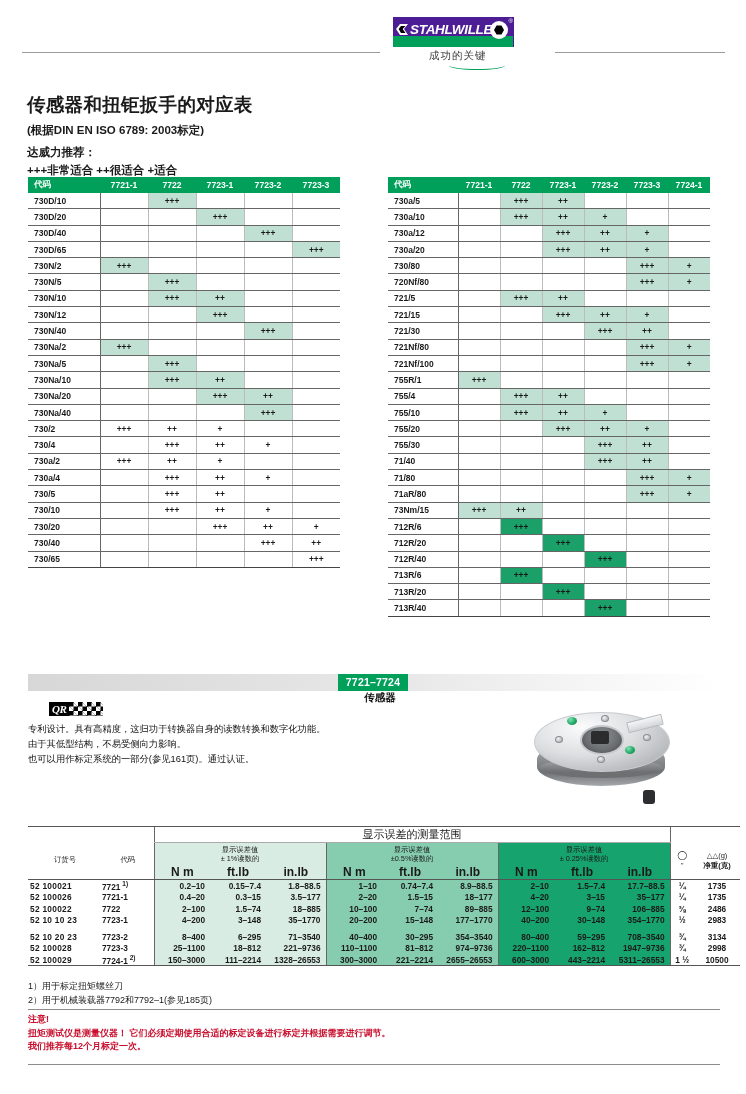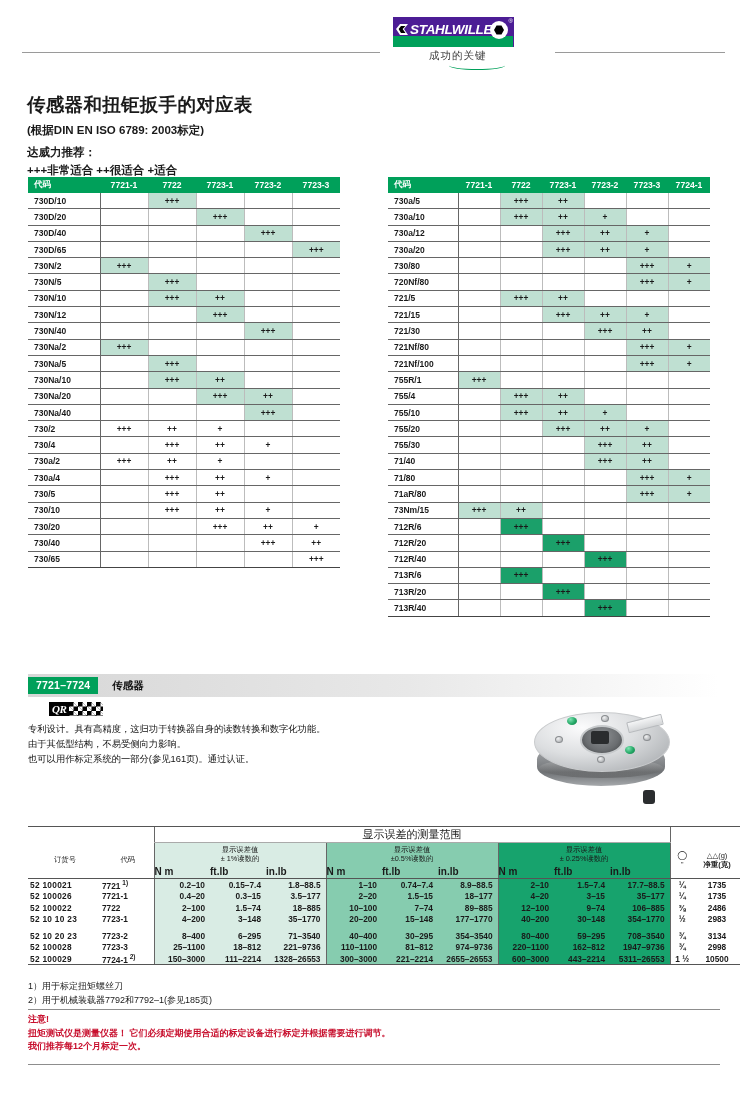--- a/index.html
+++ b/index.html
@@ -178,24 +178,25 @@
   .matrix td.hl-dark  { background: #1ba06a; }
   .matrix tr:last-child td { border-bottom: 1.2px solid #444; }
   .matrix td:last-child { border-right: 0; }
 
   
   .section-bar {
     position: absolute;
     left: 28px;
     top: 674px;
     width: 690px;
-    height: 23px;
+    height: 17px;
     background: linear-gradient(to right, #d7d7d7 0%, #e8e8e8 55%, #ffffff 100%);
     display: flex;
     align-items: center;
+    flex-direction: column;
   }
   .section-code {
     background: #00a05a;
     color: #ffffff;
     font-size: 10.5px;
     font-weight: bold;
     height: 17px;
     line-height: 17px;
     padding: 0 8px;
     letter-spacing: 0.2px;
@@ -361,22 +362,23 @@
   }
   .spec .tier-mid td {
     height: 22px;
     text-align: center;
     vertical-align: middle;
     font-size: 7.3px;
     line-height: 9.5px;
   }
   .spec .tier-units td {
     height: 13px;
+    text-align: center;
     vertical-align: middle;
-    font-size: 10px;
+    font-size: 12px;
     font-weight: bold;
     border-bottom: 1.2px solid #555;
     margin-top: 8px;
   }
   .band-1 { background: #d9ece4; }
   .band-2 { background: #86ccaf; }
   .band-3 { background: #17a36d; }
 
   .spec .hdr-left {
     text-align: left;

